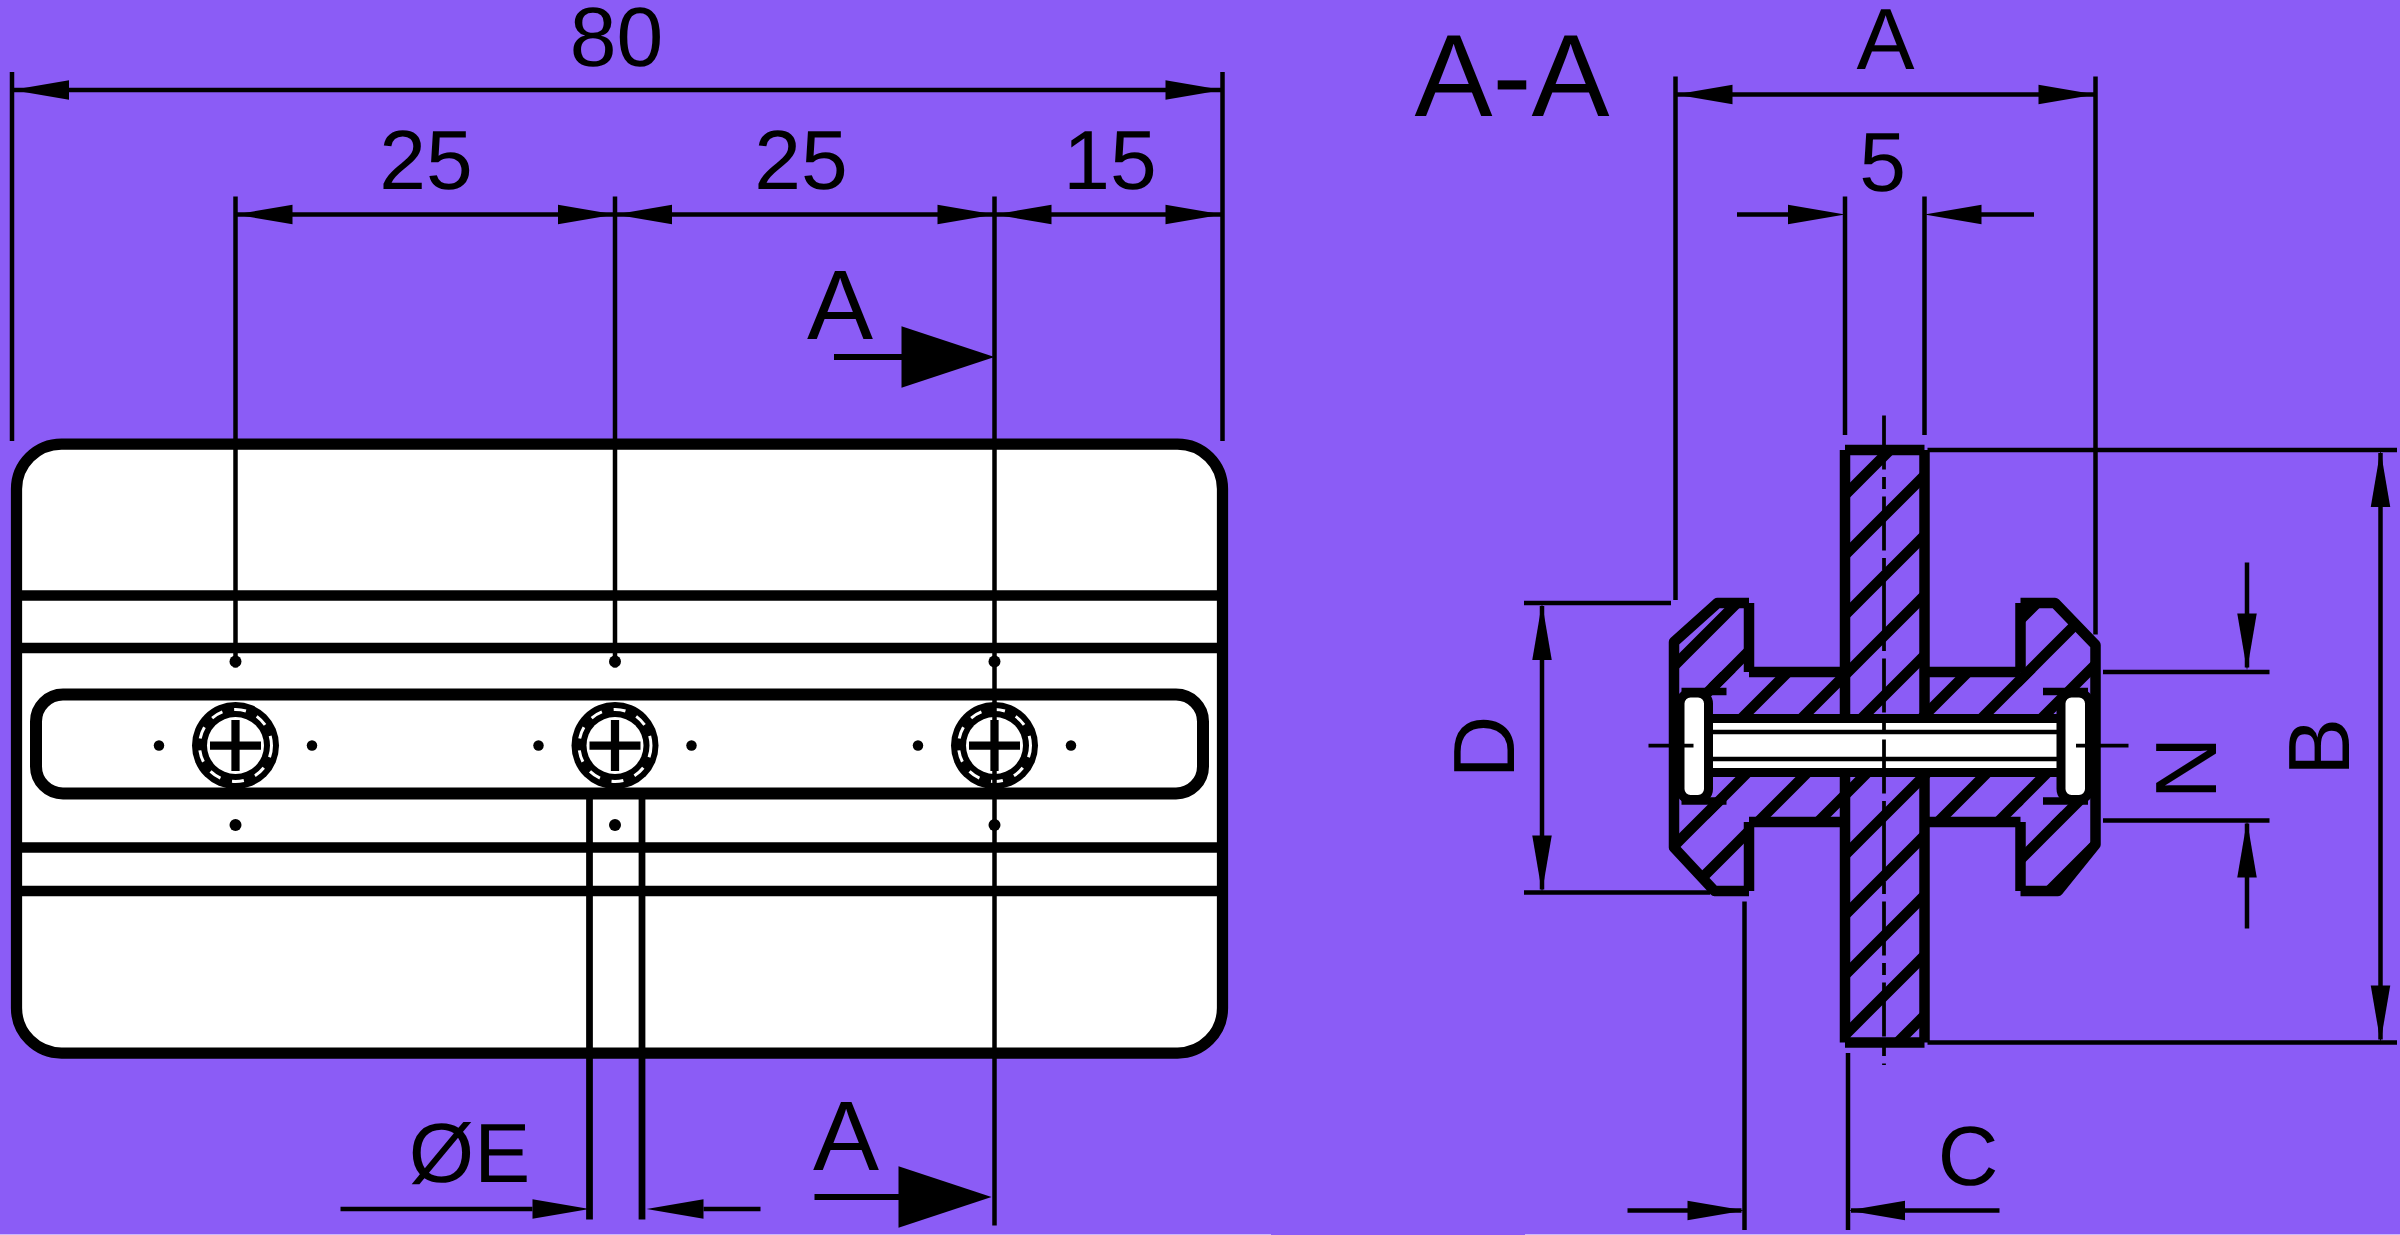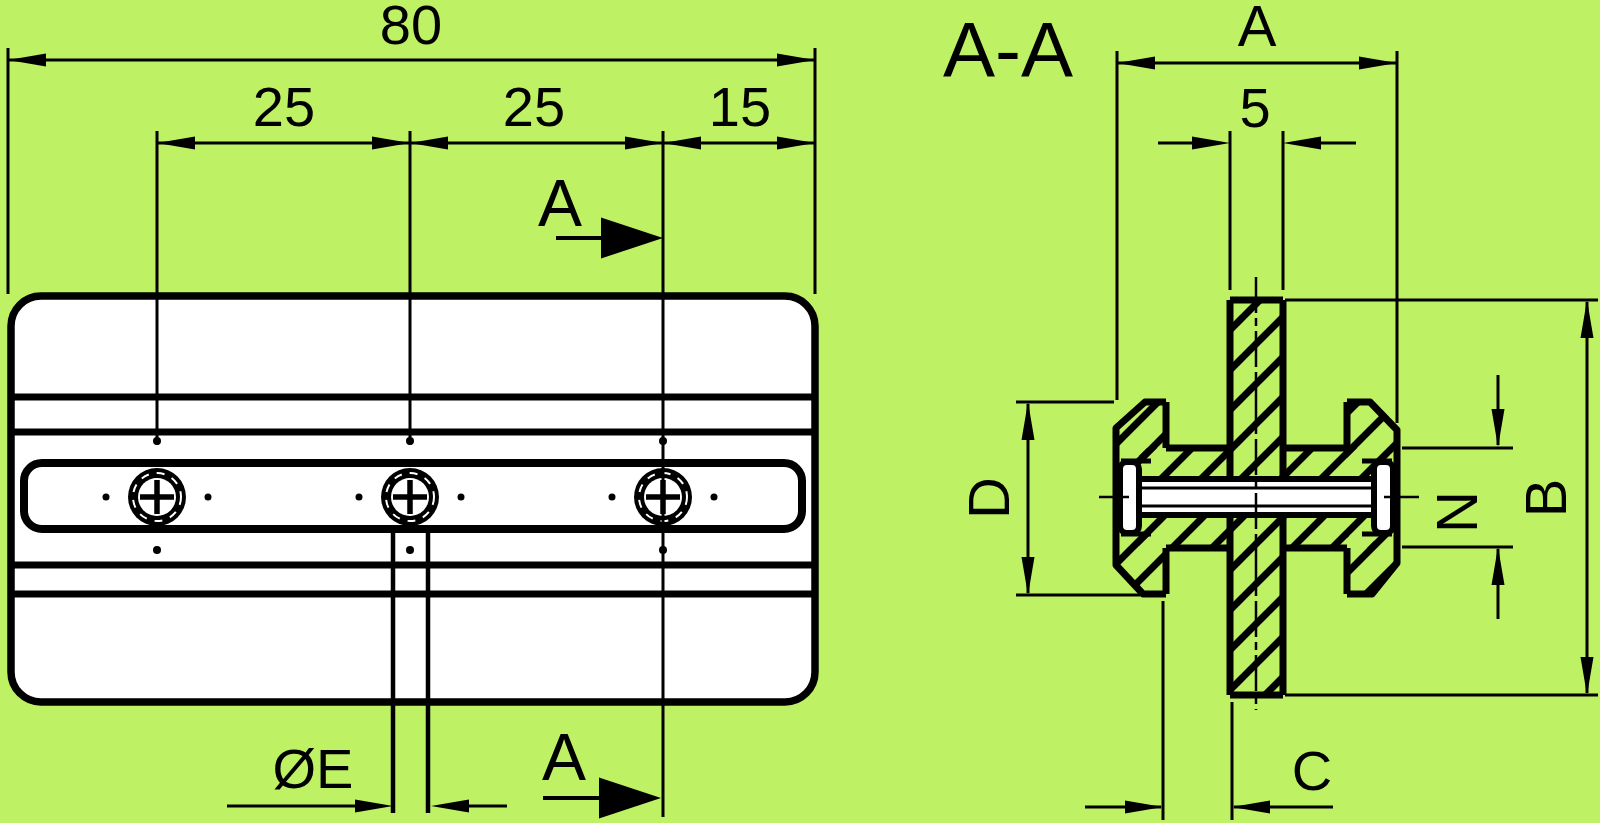--- a/index.html
+++ b/index.html
@@ -1,16 +1,16 @@
 <!DOCTYPE html>
 <html><head>
 <meta charset="utf-8">
 <style>
   html,body{margin:0;padding:0;background:#ffffff;}
-  .stage{width:1600px;height:823px;background:#bef264;position:relative;overflow:hidden;
+  .stage{width:1600px;height:823px;background:#8b5cf6;position:relative;overflow:hidden;
          font-family:"Liberation Sans", sans-serif;}
   svg{display:block;}
   text{fill:#000;font-family:"Liberation Sans","DejaVu Sans",sans-serif;}
   .num{font-size:56px;}
   .big{font-size:66px;}
   .rot{font-size:58px;}
 </style>
 </head>
 <body>
 

